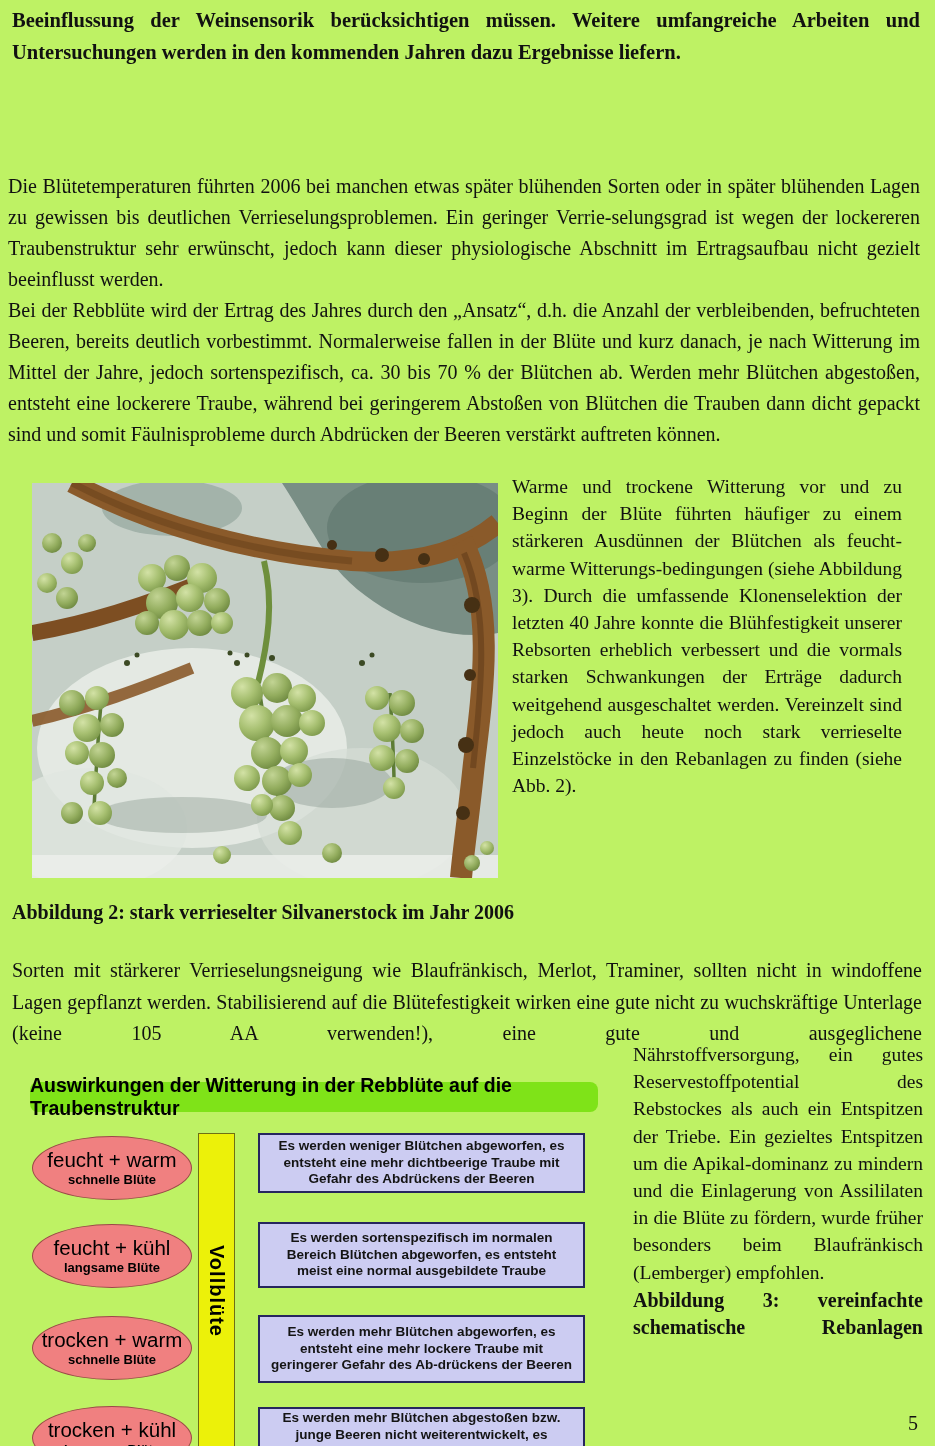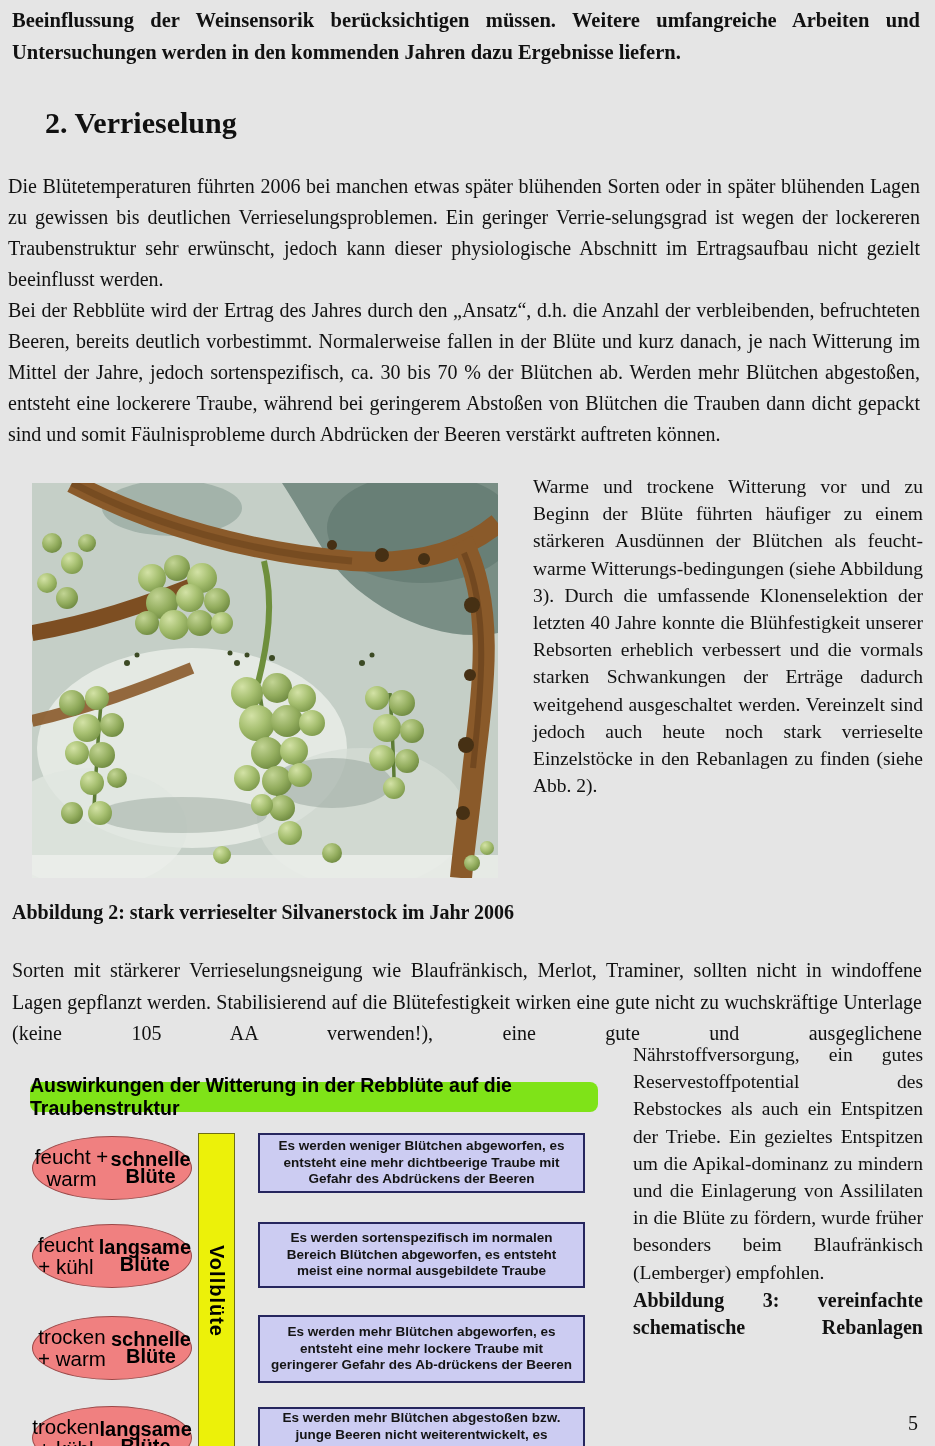--- a/index.html
+++ b/index.html
@@ -1,61 +1,60 @@
 <!DOCTYPE html>
 <html><head>
 <meta charset="utf-8">
 <style>
   html,body{margin:0;padding:0;background:#ffffff;}
   .page{
-    position:relative;width:935px;height:1446px;background:#e5e5e5;
+    position:relative;width:935px;height:1446px;background:#bef264;
     overflow:hidden;font-family:"Liberation Serif",serif;color:#111;
   }
   .abs{position:absolute;}
   .jt{text-align:justify;}
   .intro{left:12px;top:4px;width:908px;font-size:20.5px;line-height:32px;font-weight:bold;}
   .heading{left:45px;top:106px;font-size:30px;font-weight:bold;}
   .bodyblock{left:8px;top:171px;width:912px;font-size:20px;line-height:31px;}
   .bodyblock p{margin:0;}
   .photo-wrap{left:32px;top:483px;width:466px;height:395px;}
-  .side-col{left:533px;top:473px;width:390px;font-size:19.5px;line-height:27.2px;}
+  .side-col{left:512px;top:473px;width:390px;font-size:19.5px;line-height:27.2px;}
   .caption2{left:12px;top:901px;font-size:20px;font-weight:bold;}
   .p3{left:12px;top:955px;width:910px;font-size:20px;line-height:31.5px;text-align:justify;text-align-last:justify;}
   .right-col{left:633px;top:1041px;width:290px;font-size:19.5px;line-height:27.2px;}
   .caption3{margin-top:1px;font-size:20px;font-weight:bold;text-align:justify;text-align-last:justify;line-height:27.5px;}
   .pagenum{left:908px;top:1412px;font-size:20px;}
 
   
   .diag{font-family:"Liberation Sans",sans-serif;}
   .banner{left:30px;top:1082px;width:568px;height:30px;background:#7fe318;
     display:flex;align-items:center;justify-content:center;
     font-weight:bold;font-size:19.5px;color:#000;border-radius:8px;}
   .cond{left:32px;width:158px;height:62px;background:#f08080;border:1.5px solid #9c4848;
-    border-radius:50%;display:flex;align-items:center;justify-content:center;
+    border-radius:50%;display:flex;flex-direction:column;align-items:center;justify-content:center;
     color:#000;text-align:center;}
   .cond .l1{font-size:20.5px;line-height:22px;}
-  .cond .l2{font-size:20px;font-weight:bold;line-height:17px;}
+  .cond .l2{font-size:13px;font-weight:bold;line-height:17px;}
   .cond1{top:1136px;} .cond2{top:1224px;} .cond3{top:1316px;} .cond4{top:1406px;}
   .vbar{left:198px;top:1133px;width:35px;height:313px;background:#ecf109;border:1px solid #6f6f14;
     display:flex;align-items:center;justify-content:center;}
   .vbar span{writing-mode:vertical-rl;font-weight:bold;font-size:20px;letter-spacing:1px;color:#000;}
   .obox{left:258px;width:327px;background:#ccccf2;border:2px solid #26265e;
     display:flex;align-items:center;justify-content:center;text-align:center;
     font-weight:bold;font-size:13.5px;line-height:16.5px;color:#141414;padding:18px 8px;box-sizing:border-box;}
   .obox1{top:1133px;height:60px;} .obox2{top:1222px;height:66px;}
   .obox3{top:1315px;height:68px;} .obox4{top:1407px;height:72px;}
 </style>
 </head>
 <body>
 
 <div class="page">
 
   <div class="abs intro jt">Beeinflussung der Weinsensorik berücksichtigen müssen. Weitere umfangreiche Arbeiten und Untersuchungen werden in den kommenden Jahren dazu Ergebnisse liefern.</div>
 
-  <div class="abs heading">2. Verrieselung</div>
 
   <div class="abs bodyblock jt">
     <p>Die Blütetemperaturen führten 2006 bei manchen etwas später blühenden Sorten oder in später blühenden Lagen zu gewissen bis deutlichen Verrieselungsproblemen. Ein geringer Verrie-selungsgrad ist wegen der lockereren Traubenstruktur sehr erwünscht, jedoch kann dieser physiologische Abschnitt im Ertragsaufbau nicht gezielt beeinflusst werden.</p>
     <p>Bei der Rebblüte wird der Ertrag des Jahres durch den „Ansatz“, d.h. die Anzahl der verbleibenden, befruchteten Beeren,  bereits deutlich vorbestimmt.  Normalerweise fallen in der Blüte und kurz danach, je nach Witterung im Mittel der Jahre, jedoch sortenspezifisch, ca.  30 bis 70 % der Blütchen ab.  Werden mehr Blütchen abgestoßen, entsteht eine lockerere Traube, während bei geringerem Abstoßen von Blütchen die Trauben dann dicht gepackt sind und somit Fäulnisprobleme durch Abdrücken der Beeren verstärkt auftreten können.</p>
   </div>
 
   <div class="abs photo-wrap">
     <svg width="466" height="395" viewBox="0 0 466 395">
       <defs>
         <radialGradient id="berry" cx="35%" cy="30%" r="75%">

